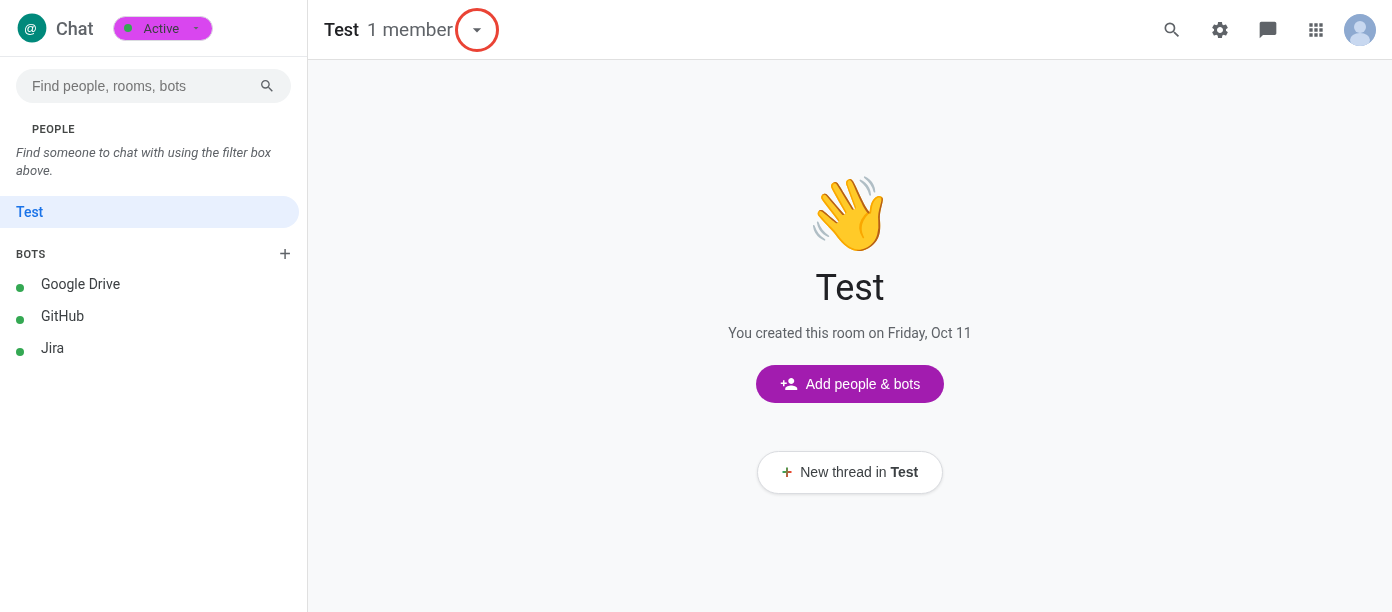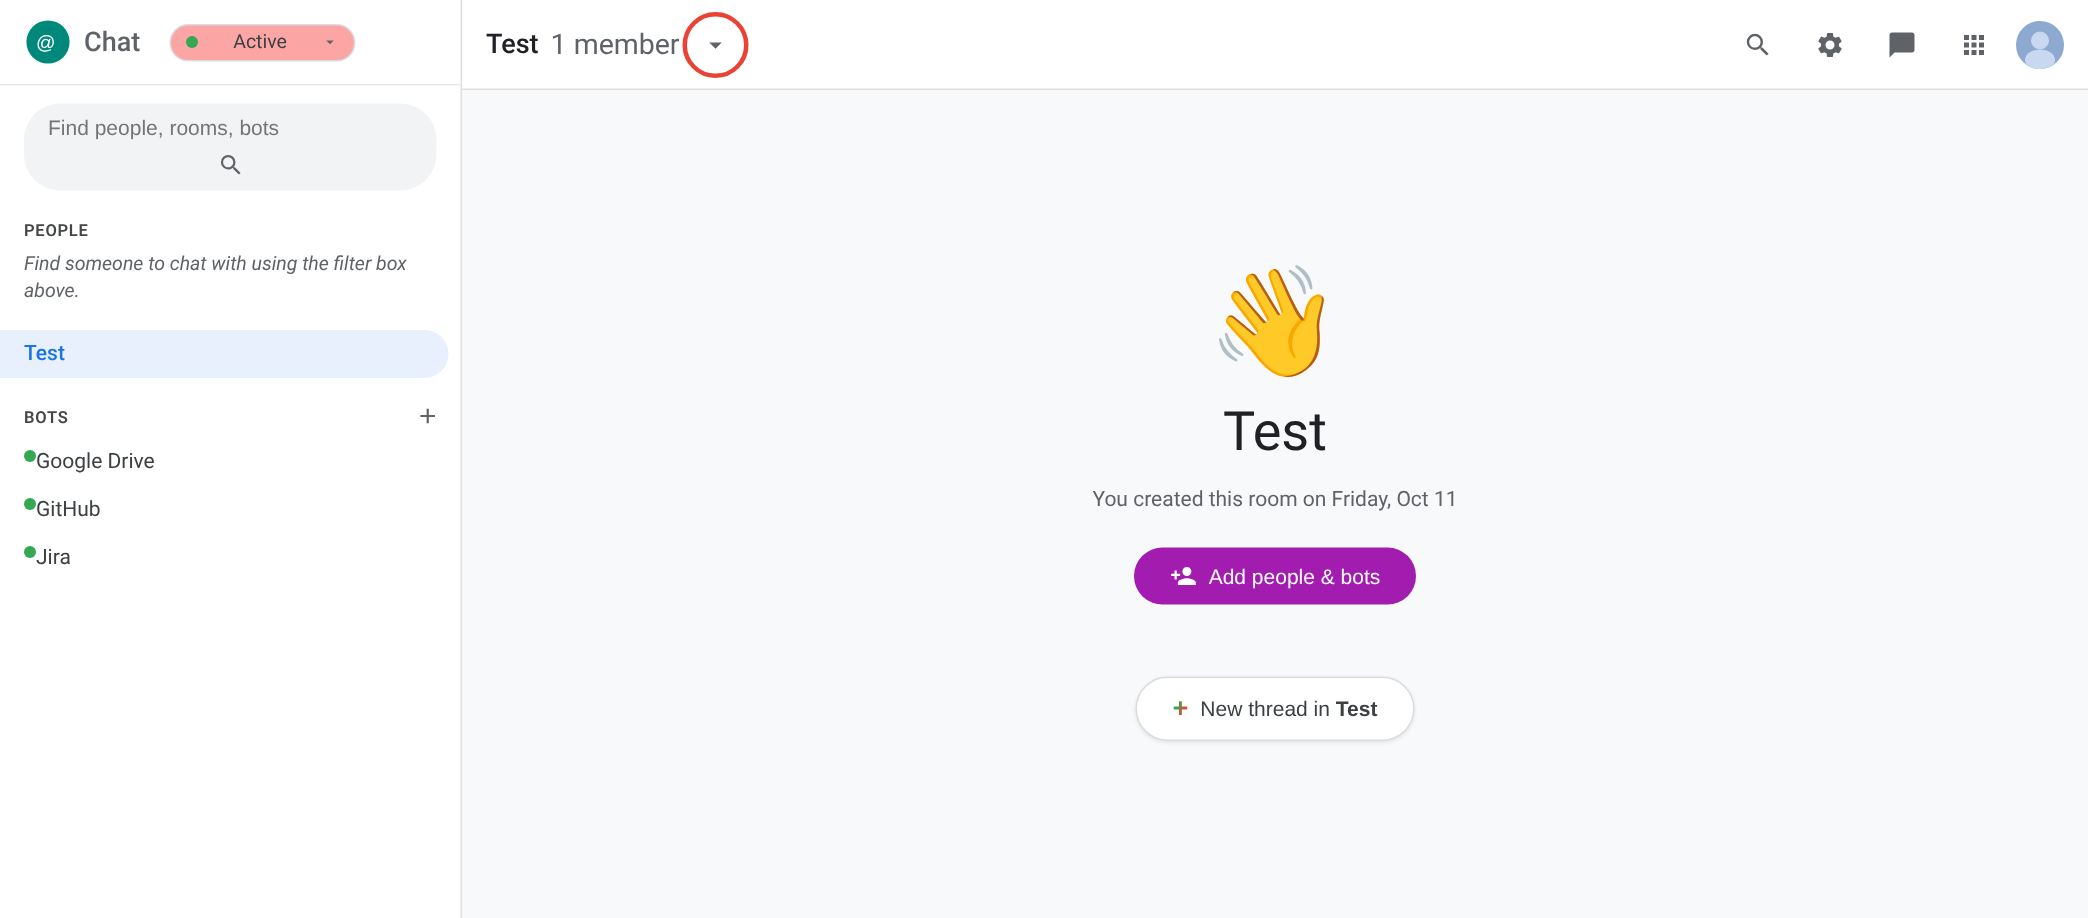--- a/index.html
+++ b/index.html
@@ -37,66 +37,65 @@
 
     .app-title {
       font-size: 18px;
       font-weight: 500;
       color: #5f6368;
     }
 
     .active-badge {
       display: flex;
       align-items: center;
-      gap: 23px;
+      gap: 11px;
       border: 1px solid #dadce0;
       border-radius: 16px;
       padding: 4px 10px;
       font-size: 13px;
       color: #3c4043;
       margin-left: 8px;
       cursor: pointer;
-      background: #fca5a5;
+      background: #d946ef;
     }
 
     .active-dot {
       width: 8px;
       height: 8px;
       background: #34a853;
       border-radius: 50%;
     }
 
     .search-container {
       padding: 12px 16px;
     }
 
     .search-box {
       display: flex;
       align-items: center;
       background: #f1f3f4;
       border-radius: 24px;
       padding: 8px 16px;
       gap: 8px;
-      flex-direction: column;
     }
 
     .search-input {
       border: none;
       background: transparent;
       outline: none;
       font-size: 14px;
       color: #3c4043;
       width: 100%;
     }
 
     .section-label {
       font-size: 11px;
       font-weight: 600;
       color: #444746;
-      padding: 8px 16px 4px;
+      padding: 8px 32px 4px;
       letter-spacing: 0.5px;
     }
 
     .section-description {
       font-size: 13px;
       color: #5f6368;
       padding: 4px 16px 12px;
       font-style: italic;
       line-height: 1.4;
     }
@@ -139,26 +138,26 @@
       cursor: pointer;
       color: #5f6368;
       font-size: 20px;
       line-height: 1;
       display: flex;
       align-items: center;
     }
 
     .bot-item {
       display: flex;
-      align-items: flex-start;
+      align-items: flex-end;
       padding: 8px 16px;
       cursor: pointer;
       font-size: 14px;
       color: #3c4043;
-      gap: 0;
+      gap: 17px;
     }
 
     .bot-dot {
       width: 8px;
       height: 8px;
       background: #34a853;
       border-radius: 50%;
       flex-shrink: 0;
     }
 

